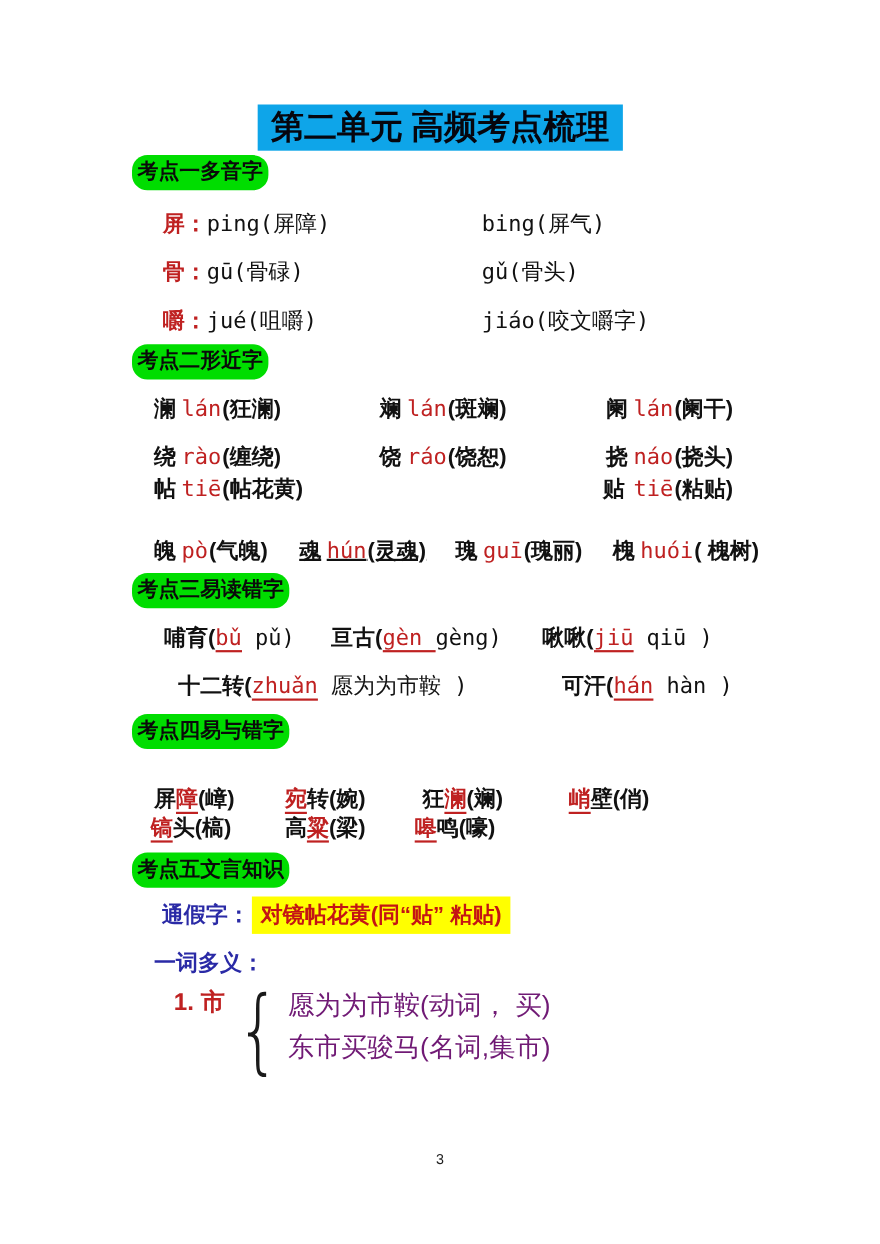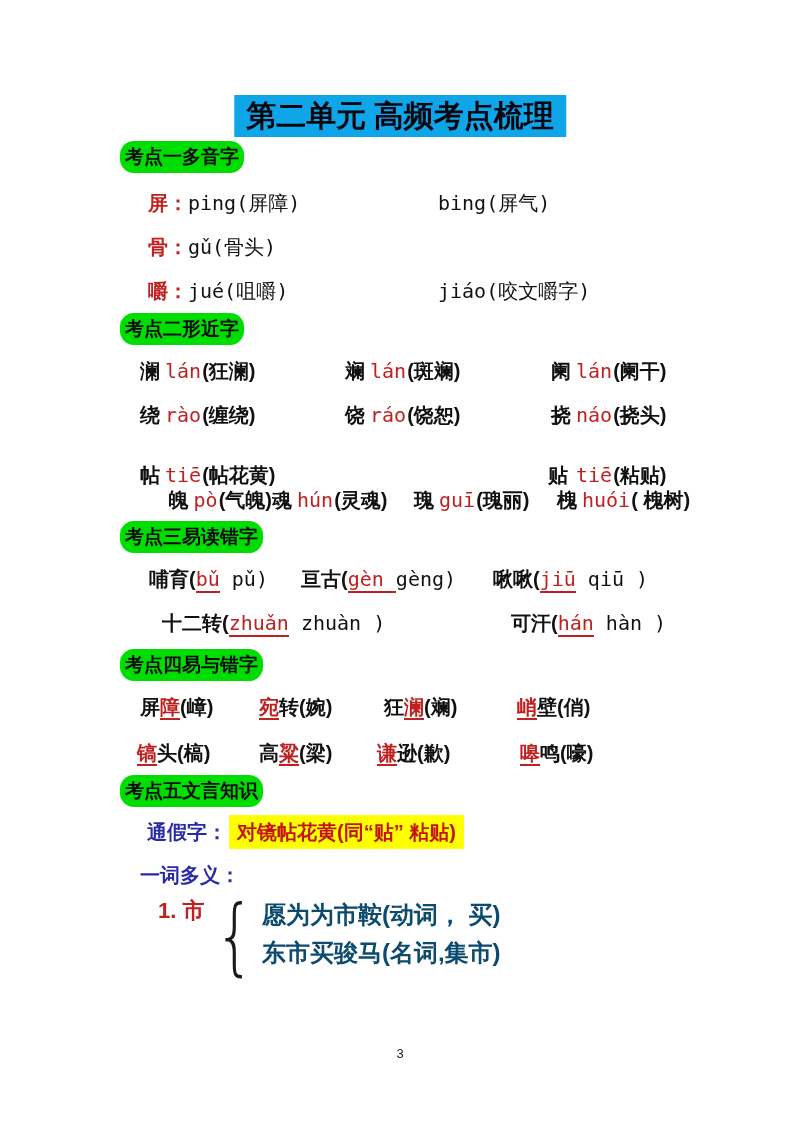--- a/index.html
+++ b/index.html
@@ -23,94 +23,94 @@
   .red-u{color:#bf2121;border-bottom:2px solid #bf2121;padding-bottom:0px;}
   .py{font-family:"DejaVu Sans Mono","Liberation Mono",monospace;font-weight:500;}
   .py.red{margin:0 1px 0 5px;}
   .blue-label{color:#2a2aa6;font-weight:bold;font-size:20px;}
   .hl-yellow{background:#ffff00;color:#c41414;font-weight:bold;font-size:20px;padding:4px 8px;}
   .mrow{display:flex;align-items:flex-start;}
   .m-label{color:#bf2121;font-weight:bold;font-size:22px;white-space:nowrap;margin-right:4px;}
   .brace{font-size:84px;font-weight:200;line-height:80px;color:#1a1a1a;
          font-family:"DejaVu Sans","Liberation Sans",sans-serif;transform:scaleX(0.75);margin:0 0px;}
   .m-lines{display:flex;flex-direction:column;justify-content:center;}
-  .m-lines div{font-size:24px;line-height:38px;font-weight:700;color:#0c4a6e;white-space:nowrap;}
+  .m-lines div{font-size:24px;line-height:38px;font-weight:400;color:#701a75;white-space:nowrap;}
   .pagenum{top:1046px;left:0;width:100%;text-align:center;font-size:13px;color:#222;}
 </style>
 </head>
 <body>
 
 <div class="page">
 
   <div class="abs title">第二单元 高频考点梳理</div>
 
   <div class="abs sec-header" style="top:141px;">考点一多音字</div>
 
   <div class="abs row" style="left:148px;top:190px;">
     <span class="cell red" style="width:40px;">屏：</span>
     <span class="cell py" style="width:250px;">ping(屏障)</span>
     <span class="cell py">bing(屏气)</span>
   </div>
   <div class="abs row" style="left:148px;top:234px;">
     <span class="cell red" style="width:40px;">骨：</span>
+    <span class="cell py" style="width:250px;">gū(骨碌)</span>
     <span class="cell py">gǔ(骨头)</span>
   </div>
   <div class="abs row" style="left:148px;top:278px;">
     <span class="cell red" style="width:40px;">嚼：</span>
     <span class="cell py" style="width:250px;">jué(咀嚼)</span>
     <span class="cell py">jiáo(咬文嚼字)</span>
   </div>
 
   <div class="abs sec-header" style="top:313px;">考点二形近字</div>
 
   <div class="abs row" style="left:140px;top:358px;">
     <span class="cell" style="width:205px;"><span>澜</span><span class="py red">lán</span><span>(狂澜)</span></span>
     <span class="cell" style="width:206px;"><span>斓</span><span class="py red">lán</span><span>(斑斓)</span></span>
     <span class="cell"><span>阑</span><span class="py red">lán</span><span>(阑干)</span></span>
   </div>
   <div class="abs row" style="left:140px;top:402px;">
     <span class="cell" style="width:205px;"><span>绕</span><span class="py red">rào</span><span>(缠绕)</span></span>
     <span class="cell" style="width:206px;"><span>饶</span><span class="py red">ráo</span><span>(饶恕)</span></span>
     <span class="cell"><span>挠</span><span class="py red">náo</span><span>(挠头)</span></span>
   </div>
-  <div class="abs row" style="left:140px;top:462px;">
+  <div class="abs row" style="left:140px;top:431px;">
     <span class="cell" style="width:408px;"><span>帖</span><span class="py red">tiē</span><span>(帖花黄)</span></span>
     <span class="cell"><span>贴</span><span class="py red" style="margin-left:8px;">tiē</span><span>(粘贴)</span></span>
   </div>
   <div class="abs row" style="left:140px;top:487px;">
-    <span class="cell" style="width:132px;text-align:right;"><span>魄</span><span class="py red">pò</span><span>(气魄)</span></span>
-    <span class="cell" style="width:142px;"><span>魂</span><span class="py red">hún</span><span>(灵魂)</span></span>
+    <span class="cell" style="width:132px;"><span>魄</span><span class="py red">pò</span><span>(气魄)</span></span>
+    <span class="cell" style="width:142px;text-decoration:underline;"><span>魂</span><span class="py red">hún</span><span>(灵魂)</span></span>
     <span class="cell" style="width:143px;"><span>瑰</span><span class="py red">guī</span><span>(瑰丽)</span></span>
     <span class="cell"><span>槐</span><span class="py red">huói</span><span>( 槐树)</span></span>
   </div>
 
   <div class="abs sec-header" style="top:521px;">考点三易读错字</div>
 
   <div class="abs row" style="left:149px;top:566px;">
     <span class="cell" style="width:152px;"><span>哺育(</span><span class="py red-u">bǔ</span><span class="py"> pǔ)</span></span>
     <span class="cell" style="width:192px;"><span>亘古(</span><span class="py red-u">gèn </span><span class="py">gèng)</span></span>
     <span class="cell"><span>啾啾(</span><span class="py red-u">jiū</span><span class="py"> qiū )</span></span>
   </div>
   <div class="abs row" style="left:162px;top:610px;">
-    <span class="cell" style="width:349px;"><span>十二转(</span><span class="py red-u">zhuǎn</span><span class="py"> zhuàn )</span></span>
+    <span class="cell" style="width:349px;"><span>十二转(</span><span class="py red-u">zhuǎn</span><span class="py"> 愿为为市鞍 )</span></span>
     <span class="cell"><span>可汗(</span><span class="py red-u">hán</span><span class="py"> hàn )</span></span>
   </div>
 
   <div class="abs sec-header" style="top:649px;">考点四易与错字</div>
 
   <div class="abs row" style="left:140px;top:694px;">
     <span class="cell" style="width:119px;"><span>屏</span><span class="red-u">障</span><span>(嶂)</span></span>
-    <span class="cell" style="width:125px;"><span></span><span class="red-u">宛</span><span>转(婉)</span></span>
+    <span class="cell" style="width:125px;margin-top:20px;"><span></span><span class="red-u">宛</span><span>转(婉)</span></span>
     <span class="cell" style="width:133px;"><span>狂</span><span class="red-u">澜</span><span>(斓)</span></span>
     <span class="cell"><span></span><span class="red-u">峭</span><span>壁(俏)</span></span>
   </div>
   <div class="abs row" style="left:137px;top:740px;">
     <span class="cell" style="width:122px;"><span></span><span class="red-u">镐</span><span>头(槁)</span></span>
     <span class="cell" style="width:118px;"><span>高</span><span class="red-u">粱</span><span>(梁)</span></span>
-    <span class="cell" style="width:143px;"><span></span><span class="red-u">谦</span><span>逊(歉)</span></span>
     <span class="cell"><span></span><span class="red-u">嗥</span><span>鸣(嚎)</span></span>
   </div>
 
   <div class="abs sec-header" style="top:775px;">考点五文言知识</div>
 
   <div class="abs row" style="left:147px;top:815px;align-items:center;justify-content:space-between;">
     <span class="blue-label" style="margin-right:2px;">通假字：</span>
     <span class="hl-yellow">对镜帖花黄(同“贴” 粘贴)</span>
   </div>
 

